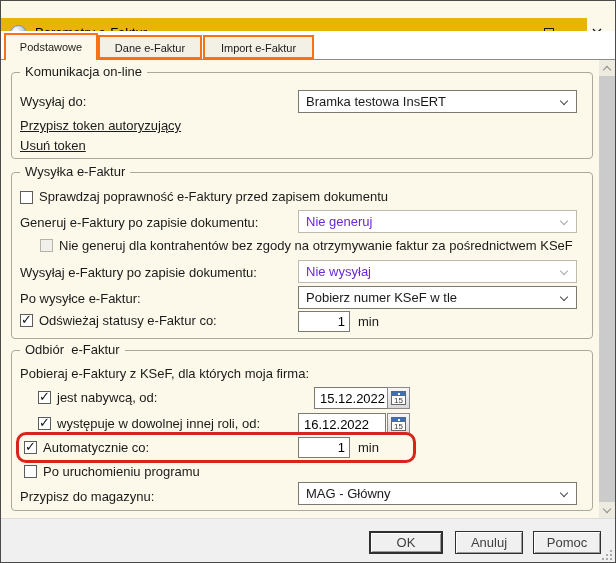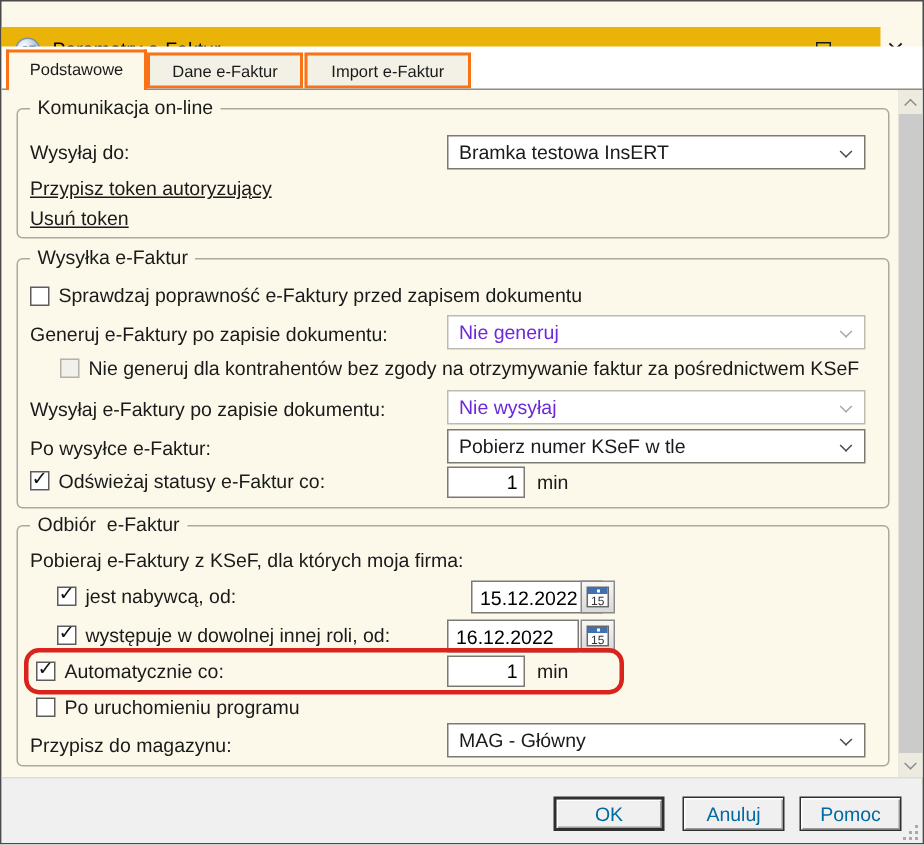--- a/index.html
+++ b/index.html
@@ -73,21 +73,21 @@
   .sbtn { position:absolute; left:0; width:16px; height:16px; background:#edebe0;
           display:flex; align-items:center; justify-content:center; }
   .schev { width:6px; height:6px; border-right:1.5px solid #8b8b8b; border-bottom:1.5px solid #8b8b8b; }
   .schev.up { transform:rotate(-135deg); margin-top:3px; }
   .schev.down { transform:rotate(45deg); margin-bottom:3px; }
 
   
   .footer { position:absolute; left:0; top:517px; width:614px; height:45px; background:#f0f0f0;
             border-top:1px solid #dcdcdc; }
   .btn { position:absolute; top:12px; height:23px; background:#f0f0f0; border:1px solid #2f2f2f;
-         font-size:13px; font-family:"Liberation Sans",sans-serif; color:#0369a1;
+         font-size:13px; font-family:"Liberation Sans",sans-serif; color:#404040;
          box-shadow:inset 1px 1px 0 #ffffff, inset -1px -1px 0 #9a9a9a; }
   .btn.default { border-width:2px; }
   .grip { position:absolute; right:3px; bottom:3px; width:10px; height:10px; }
   .grip i { position:absolute; width:2px; height:2px; background:#a9a9a9;
             box-shadow:8px 0 0 #a9a9a9, 4px 4px 0 #a9a9a9, 8px 4px 0 #a9a9a9, 0 8px 0 #a9a9a9, 4px 8px 0 #a9a9a9, 8px 8px 0 #a9a9a9; }
   .grip i { left:0; top:0; background:transparent; box-shadow:8px 0 0 #a9a9a9, 4px 4px 0 #a9a9a9, 8px 4px 0 #a9a9a9, 0 8px 0 #a9a9a9, 4px 8px 0 #a9a9a9, 8px 8px 0 #a9a9a9; }
 </style>
 </head>
 <body>
 

